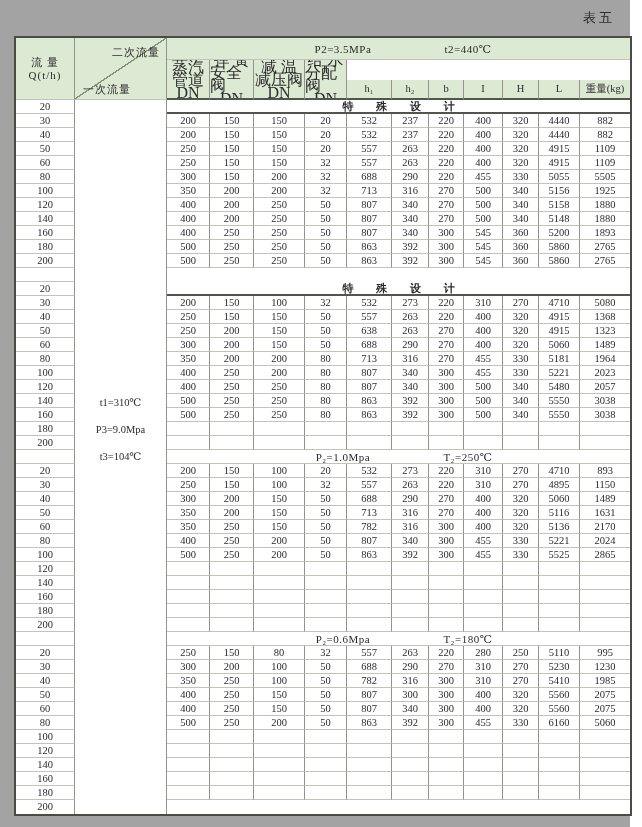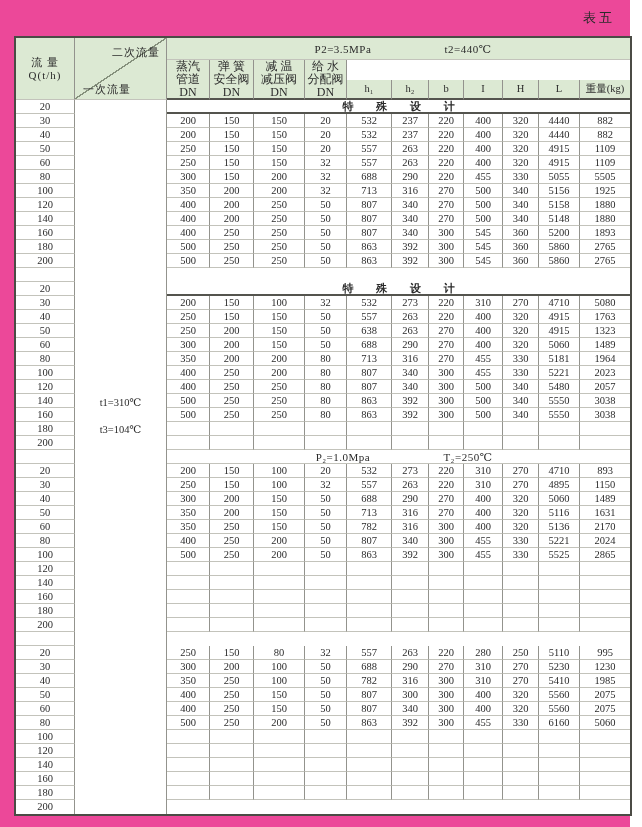--- a/index.html
+++ b/index.html
@@ -1,16 +1,16 @@
 <!DOCTYPE html>
 <html><head>
 <meta charset="utf-8">
 <style>
   html,body{margin:0;padding:0;}
-  .page{position:relative;width:630px;height:827px;background:#ec4899;
+  .page{position:relative;width:630px;height:827px;background:#a3a3a3;
         font-family:"Liberation Serif","DejaVu Serif",serif;color:#2b2b2b;}
   .sheet-label{position:absolute;top:9px;right:15px;font-size:13px;letter-spacing:3px;}
   .tbl{position:absolute;left:14px;top:36px;display:grid;background:#fff;
        border:2px solid #4b4b45;
        grid-template-columns:59px 92px 43px 44px 51px 42px 45px 37px 35px 39px 36px 41px 50px;
        grid-template-rows:22px 20px 20px repeat(51,14px);}
   .cell{display:flex;align-items:center;justify-content:center;
         border-right:1px solid #93938d;border-bottom:1px solid #c3c3bb;
         font-size:10.5px;line-height:12px;overflow:hidden;background:#fff;}
   .green{background:#dce9d3;}
@@ -22,21 +22,21 @@
         background-image:linear-gradient(to bottom right,
           rgba(0,0,0,0) calc(50% - 0.7px), #85907c calc(50% - 0.7px),
           #85907c calc(50% + 0.7px), rgba(0,0,0,0) calc(50% + 0.7px));}
   .diag .sec{position:absolute;top:8px;right:6px;font-size:11px;letter-spacing:1px;}
   .diag .pri{position:absolute;bottom:4px;left:8px;font-size:11px;letter-spacing:1px;}
   .hparams{position:relative;}
   .hparams .p,.hparams .t{position:absolute;top:50%;transform:translate(-50%,-50%);
         font-size:11px;letter-spacing:0.5px;white-space:nowrap;}
   .hparams .p{left:38%;}
   .hparams .t{left:65%;}
-  .valve{flex-direction:column;font-size:12px;line-height:13px;}
+  .valve{flex-direction:column;font-size:16px;line-height:13px;}
   .dims-title{font-size:11px;letter-spacing:7px;text-indent:7px;}
   .dimlab{font-size:10.5px;}
   .special{font-weight:bold;font-size:11px;letter-spacing:10px;text-indent:10px;}
   .pcol{position:relative;}
   .pcol .params{position:absolute;top:289px;left:0;right:0;text-align:center;font-size:10.5px;}
   .pcol .params div{height:27px;line-height:27px;}
 </style>
 </head>
 <body>
 
@@ -78,20 +78,21 @@
       <div class="cell green dimlab darkB" style="grid-area: 3 / 7 / 4 / 8;">h₁</div>
       <div class="cell green dimlab darkB" style="grid-area: 3 / 8 / 4 / 9;">h₂</div>
       <div class="cell green dimlab darkB" style="grid-area: 3 / 9 / 4 / 10;">b</div>
       <div class="cell green dimlab darkB" style="grid-area: 3 / 10 / 4 / 11;">I</div>
       <div class="cell green dimlab darkB" style="grid-area: 3 / 11 / 4 / 12;">H</div>
       <div class="cell green dimlab darkB" style="grid-area: 3 / 12 / 4 / 13;">L</div>
       <div class="cell green dimlab darkB noR" style="grid-area: 3 / 13 / 4 / 14;">重量(kg)</div>
       <div class="cell pcol noB" style="grid-area: 4 / 2 / 55 / 3;">
         <div class="params">
           <div>t1=310℃</div>
+          <div>P3=9.0Mpa</div>
           <div>t3=104℃</div>
         </div>
       </div>
       <div class="cell " style="grid-area: 4 / 1 / 5 / 2;">20</div>
       <div class="cell special darkB noR" style="grid-area: 4 / 3 / 5 / 14;">特 殊 设 计</div>
       <div class="cell " style="grid-area: 5 / 1 / 6 / 2;">30</div>
       <div class="cell " style="grid-area: 5 / 3 / 6 / 4;">200</div>
       <div class="cell " style="grid-area: 5 / 4 / 6 / 5;">150</div>
       <div class="cell " style="grid-area: 5 / 5 / 6 / 6;">150</div>
       <div class="cell " style="grid-area: 5 / 6 / 6 / 7;">20</div>
@@ -241,21 +242,21 @@
       <div class="cell " style="grid-area: 19 / 3 / 20 / 4;">250</div>
       <div class="cell " style="grid-area: 19 / 4 / 20 / 5;">150</div>
       <div class="cell " style="grid-area: 19 / 5 / 20 / 6;">150</div>
       <div class="cell " style="grid-area: 19 / 6 / 20 / 7;">50</div>
       <div class="cell " style="grid-area: 19 / 7 / 20 / 8;">557</div>
       <div class="cell " style="grid-area: 19 / 8 / 20 / 9;">263</div>
       <div class="cell " style="grid-area: 19 / 9 / 20 / 10;">220</div>
       <div class="cell " style="grid-area: 19 / 10 / 20 / 11;">400</div>
       <div class="cell " style="grid-area: 19 / 11 / 20 / 12;">320</div>
       <div class="cell " style="grid-area: 19 / 12 / 20 / 13;">4915</div>
-      <div class="cell noR" style="grid-area: 19 / 13 / 20 / 14;">1763</div>
+      <div class="cell noR" style="grid-area: 19 / 13 / 20 / 14;">1368</div>
       <div class="cell " style="grid-area: 20 / 1 / 21 / 2;">50</div>
       <div class="cell " style="grid-area: 20 / 3 / 21 / 4;">250</div>
       <div class="cell " style="grid-area: 20 / 4 / 21 / 5;">200</div>
       <div class="cell " style="grid-area: 20 / 5 / 21 / 6;">150</div>
       <div class="cell " style="grid-area: 20 / 6 / 21 / 7;">50</div>
       <div class="cell " style="grid-area: 20 / 7 / 21 / 8;">638</div>
       <div class="cell " style="grid-area: 20 / 8 / 21 / 9;">263</div>
       <div class="cell " style="grid-area: 20 / 9 / 21 / 10;">270</div>
       <div class="cell " style="grid-area: 20 / 10 / 21 / 11;">400</div>
       <div class="cell " style="grid-area: 20 / 11 / 21 / 12;">320</div>
@@ -500,20 +501,24 @@
       <div class="cell " style="grid-area: 41 / 5 / 42 / 6;"></div>
       <div class="cell " style="grid-area: 41 / 6 / 42 / 7;"></div>
       <div class="cell " style="grid-area: 41 / 7 / 42 / 8;"></div>
       <div class="cell " style="grid-area: 41 / 8 / 42 / 9;"></div>
       <div class="cell " style="grid-area: 41 / 9 / 42 / 10;"></div>
       <div class="cell " style="grid-area: 41 / 10 / 42 / 11;"></div>
       <div class="cell " style="grid-area: 41 / 11 / 42 / 12;"></div>
       <div class="cell " style="grid-area: 41 / 12 / 42 / 13;"></div>
       <div class="cell noR" style="grid-area: 41 / 13 / 42 / 14;"></div>
       <div class="cell " style="grid-area: 42 / 1 / 43 / 2;"></div>
+      <div class="cell hparams noR" style="grid-area: 42 / 3 / 43 / 14;">
+        <span class="p">P₂=0.6Mpa</span>
+        <span class="t">T₂=180℃</span>
+      </div>
       <div class="cell " style="grid-area: 43 / 1 / 44 / 2;">20</div>
       <div class="cell " style="grid-area: 43 / 3 / 44 / 4;">250</div>
       <div class="cell " style="grid-area: 43 / 4 / 44 / 5;">150</div>
       <div class="cell " style="grid-area: 43 / 5 / 44 / 6;">80</div>
       <div class="cell " style="grid-area: 43 / 6 / 44 / 7;">32</div>
       <div class="cell " style="grid-area: 43 / 7 / 44 / 8;">557</div>
       <div class="cell " style="grid-area: 43 / 8 / 44 / 9;">263</div>
       <div class="cell " style="grid-area: 43 / 9 / 44 / 10;">220</div>
       <div class="cell " style="grid-area: 43 / 10 / 44 / 11;">280</div>
       <div class="cell " style="grid-area: 43 / 11 / 44 / 12;">250</div>

